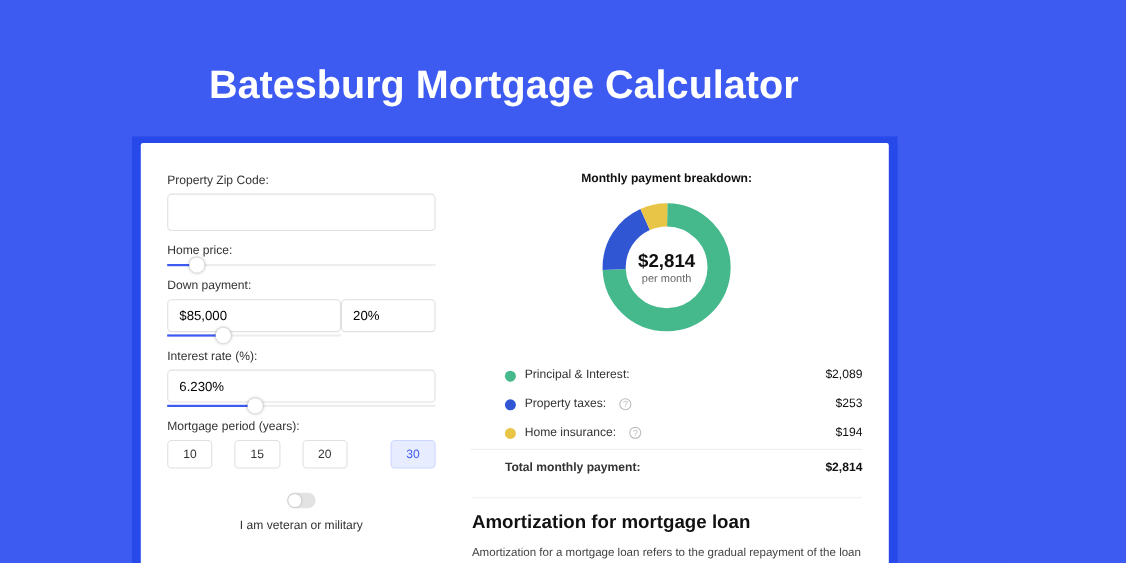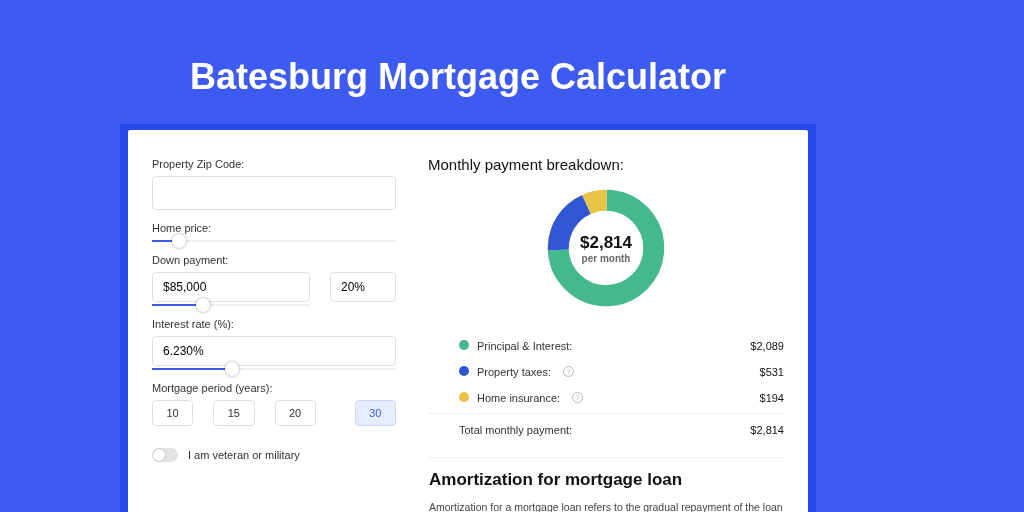--- a/index.html
+++ b/index.html
@@ -56,66 +56,66 @@
   .slider-track{
     position:relative;height:2px;background:#eee;margin-top:2px;
   }
   .slider-fill{
     position:absolute;left:0;top:0;height:2px;background:#3d5af1;
   }
   .slider-thumb{
     position:absolute;top:-6px;width:14px;height:14px;border-radius:50%;
     background:#fff;box-shadow:0 0 3px rgba(0,0,0,.4);
   }
-  .row-two{display:flex;gap:20px;}
+  .row-two{display:flex;gap:0;}
   .row-two .text-input:first-child{flex:0 0 158px;}
   .row-two .text-input:last-child{flex:1;}
   .period-row{display:flex;gap:20px;margin-top:2px;}
   .period-btn{
     flex:1;border:1px solid #e0e0e0;background:#fff;border-radius:4px;
     height:26px;font-size:11px;color:#333;display:flex;align-items:center;justify-content:center;
   }
   .period-btn.active{background:#e8ecff;color:#3d5af1;border-color:#cdd6ff;margin-left:19px;}
-  .toggle-row{display:flex;align-items:center;gap:10px;margin-top:22px;}
+  .toggle-row{display:flex;align-items:center;gap:10px;margin-top:22px;flex-direction:column;}
   .toggle{
     width:26px;height:14px;border-radius:8px;background:#e3e3e3;position:relative;
   }
   .toggle::after{
     content:"";position:absolute;left:1px;top:1px;width:12px;height:12px;border-radius:50%;background:#fff;box-shadow:0 0 2px rgba(0,0,0,.3);
   }
   .toggle-label{font-size:11px;color:#333;}
   .sec-title{
-    font-size:15px;font-weight:400;color:#111;margin-top:6px;
+    font-size:11px;font-weight:700;color:#111;margin-top:6px;text-align:center;
   }
   .donut-wrap{
     width:100%;display:flex;justify-content:center;margin-top:12px;margin-bottom:22px;
   }
   .donut{position:relative;width:126px;height:126px;}
   .donut svg{width:126px;height:126px;}
   .donut-center{
     position:absolute;inset:0;display:flex;flex-direction:column;align-items:center;justify-content:center;
   }
   .donut-amount{font-weight:800;font-size:17px;color:#111;}
-  .donut-sub{font-size:10px;color:#666;font-weight:bold;}
+  .donut-sub{font-size:10px;color:#666;}
   .legend-row{
     display:flex;align-items:center;justify-content:space-between;
     padding:7px 0;
     font-size:11px;color:#333;
   }
-  .legend-left{display:flex;align-items:flex-start;gap:8px;padding-left:31px;}
+  .legend-left{display:flex;align-items:flex-end;gap:8px;padding-left:31px;}
   .swatch{width:10px;height:10px;border-radius:50%;}
   .sw-green{background:#46b98c;}
   .sw-blue{background:#3056d3;}
   .sw-yellow{background:#e8c547;}
   .info-icon{
     width:11px;height:11px;border-radius:50%;border:1px solid #bbb;color:#bbb;font-size:8px;display:inline-flex;align-items:center;justify-content:center;margin-left:4px;
   }
   .legend-val{color:#111;}
   .legend-row.total{border-top:1px solid #eee;padding-top:10px;margin-top:2px;}
-  .legend-row.total .legend-left,.legend-row.total .legend-val{font-weight:400;}
+  .legend-row.total .legend-left,.legend-row.total .legend-val{font-weight:700;}
   .amort-card{
     border:1px solid transparent;border-top:1px solid #eee;margin-top:14px;padding-top:12px;
   }
   .amort-title{font-size:17px;font-weight:700;color:#111;margin-bottom:10px;}
   .amort-text{font-size:10.5px;color:#444;line-height:1.45;}
 </style>
 </head>
 <body>
 
 <div class="outer">
@@ -190,21 +190,21 @@
           </div>
           <span class="legend-val">$2,089</span>
         </div>
 
         <div class="legend-row">
           <div class="legend-left">
             <span class="swatch sw-blue"></span>
             <span>Property taxes:</span>
             <span class="info-icon">?</span>
           </div>
-          <span class="legend-val">$531</span>
+          <span class="legend-val">$253</span>
         </div>
 
         <div class="legend-row">
           <div class="legend-left">
             <span class="swatch sw-yellow"></span>
             <span>Home insurance:</span>
             <span class="info-icon">?</span>
           </div>
           <span class="legend-val">$194</span>
         </div>

